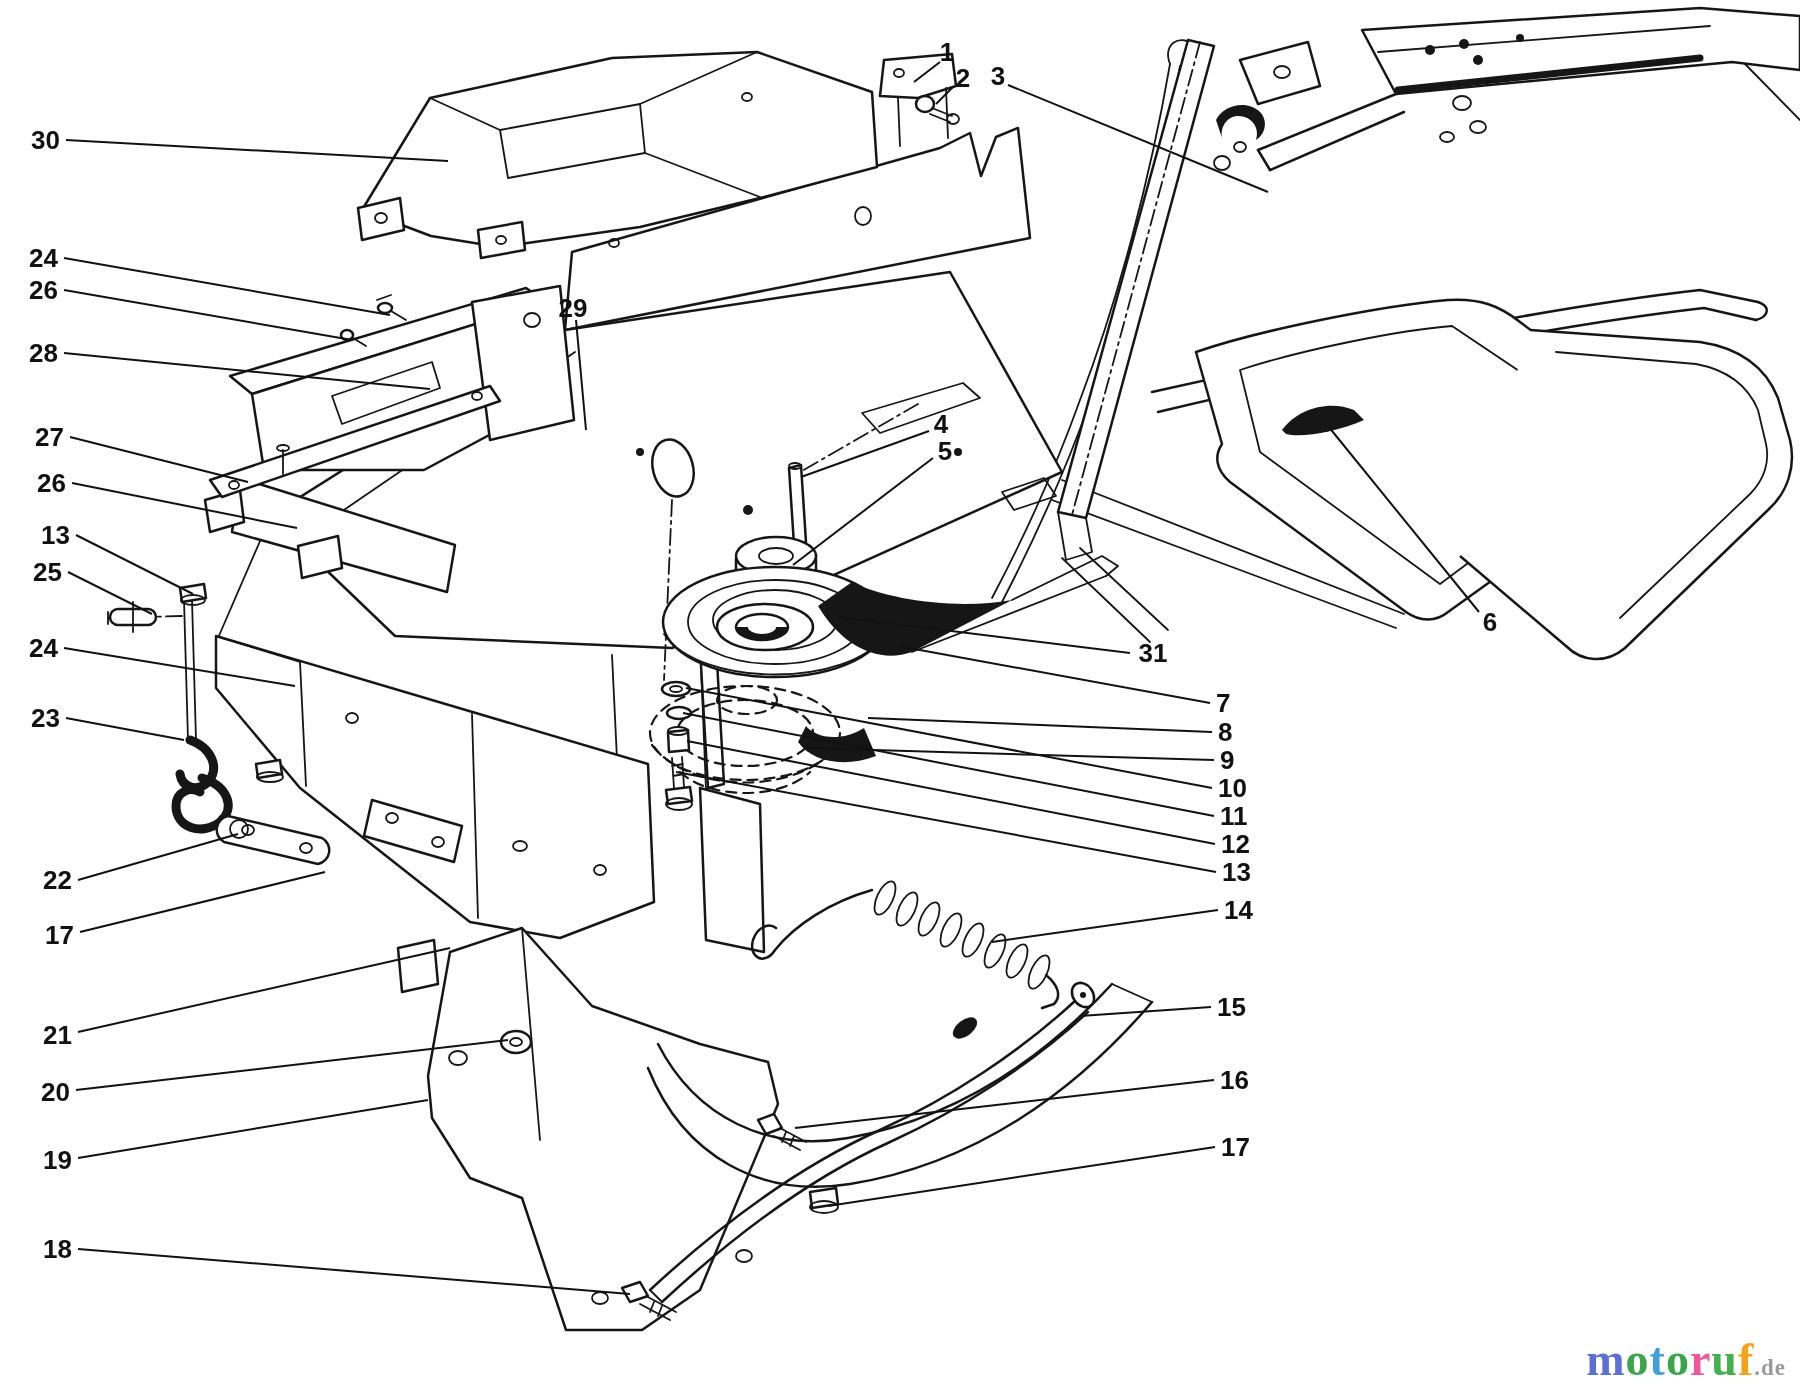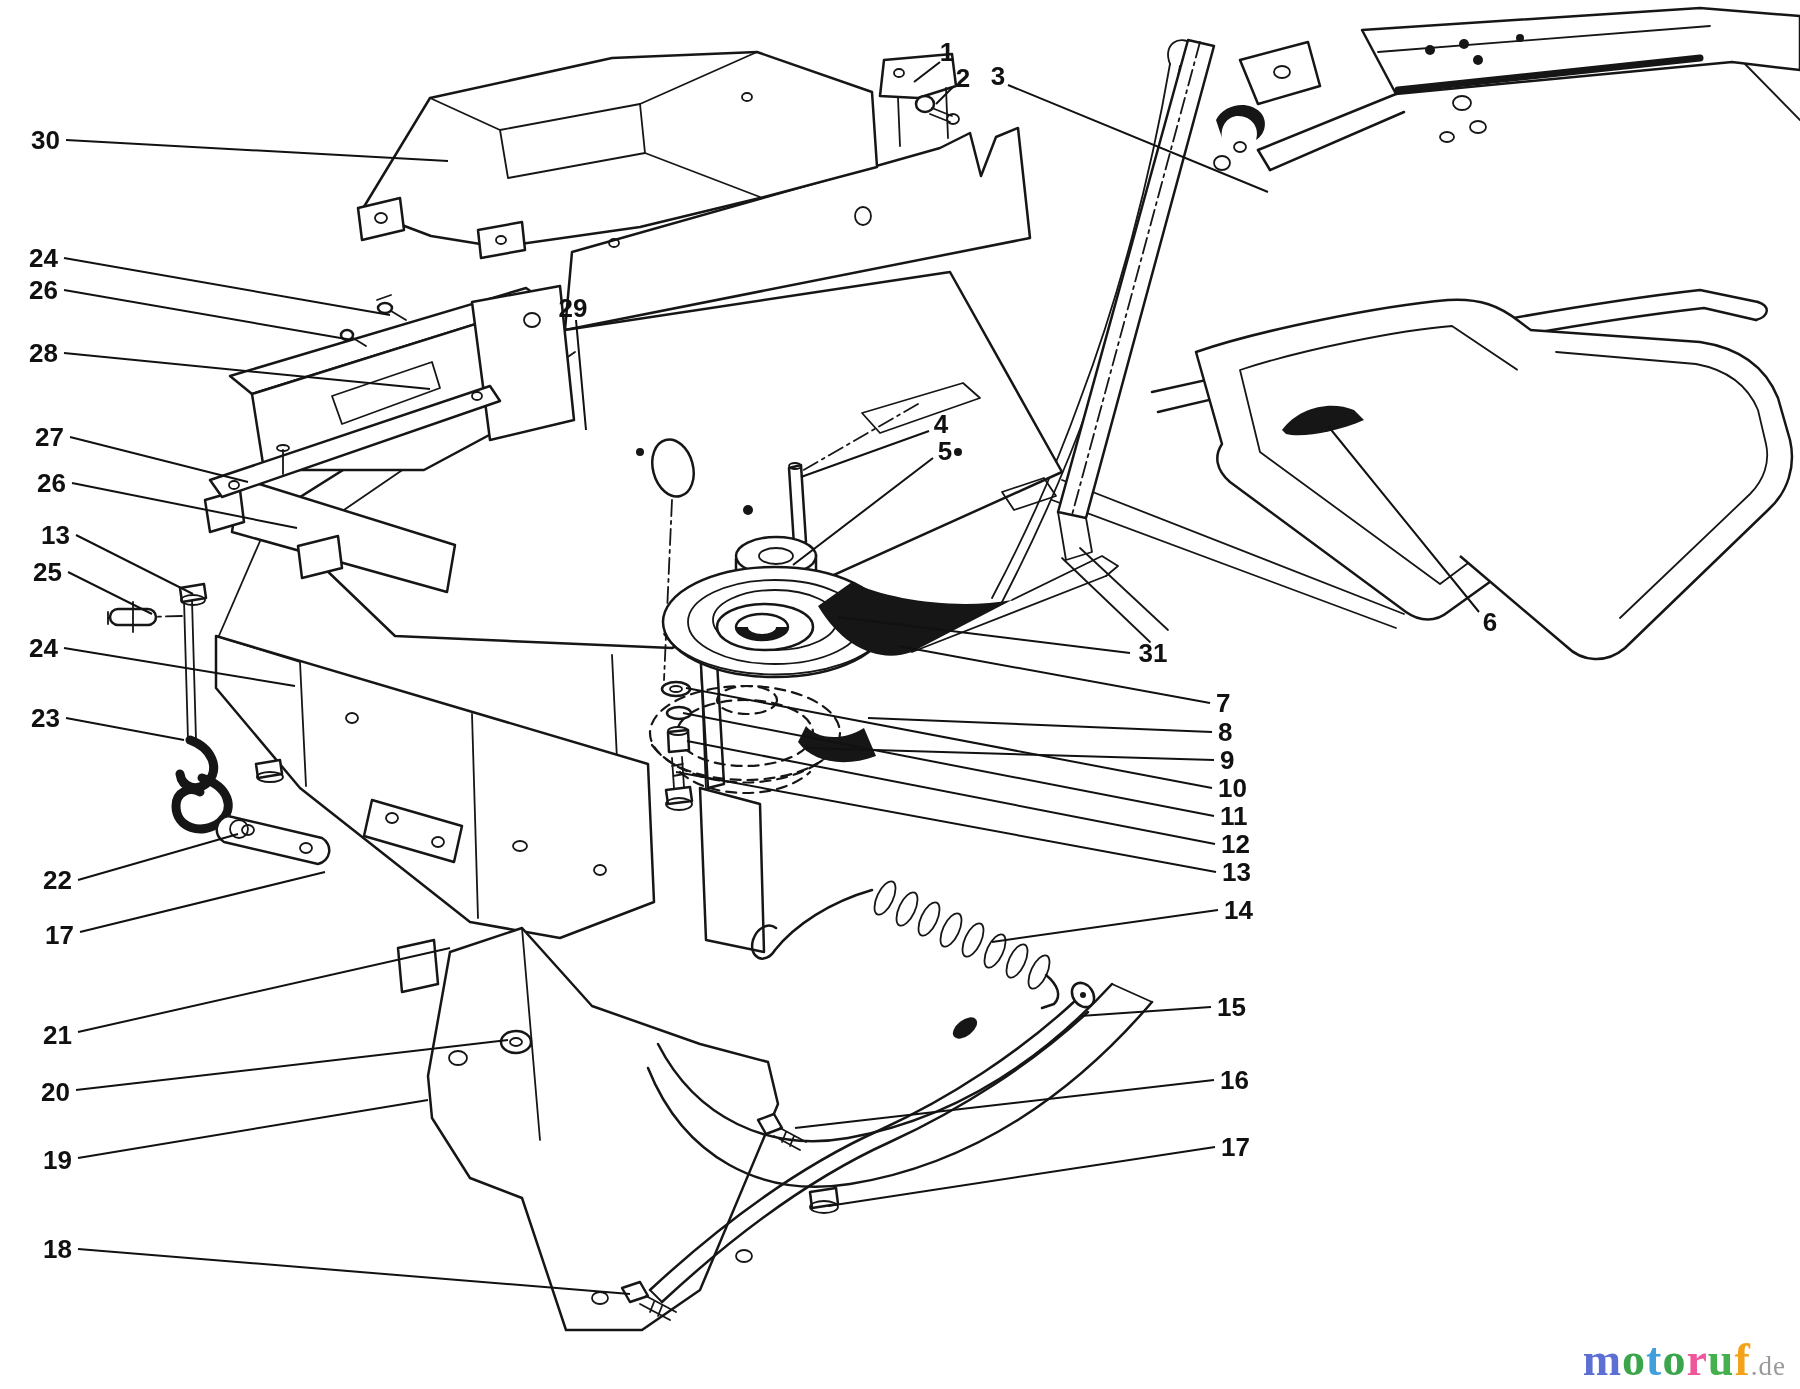--- a/index.html
+++ b/index.html
@@ -12,21 +12,21 @@
   .t{stroke-width:1.8;}
   .f{fill:#161616;stroke:none;}
   .dash{stroke-dasharray:10 7;stroke-width:2.2;}
   .dd{stroke-dasharray:16 5 3 5;stroke-width:1.8;}
   .hook{stroke-width:9;}
   #callouts text{font:800 26px "Liberation Sans",sans-serif;fill:#111;dominant-baseline:central;}
   #callouts line{stroke:#111;stroke-width:2;}
   
   #logo{position:absolute;right:14px;bottom:6px;font-family:"Liberation Serif",serif;
         font-weight:700;font-size:46px;letter-spacing:1px;line-height:1;user-select:none;}
-  #logo .logo-suffix{font-size:27px;font-weight:400;}
+  #logo .logo-suffix{font-size:23px;font-weight:700;}
 </style>
 </head>
 <body>
 
 <div id="stage">
   <svg id="diagram" width="1800" height="1389" viewBox="0 0 1800 1389">
 
     <g>
 
       <path class="s" d="M1152,392 C1330,352 1540,308 1700,290 L1758,302"></path>

